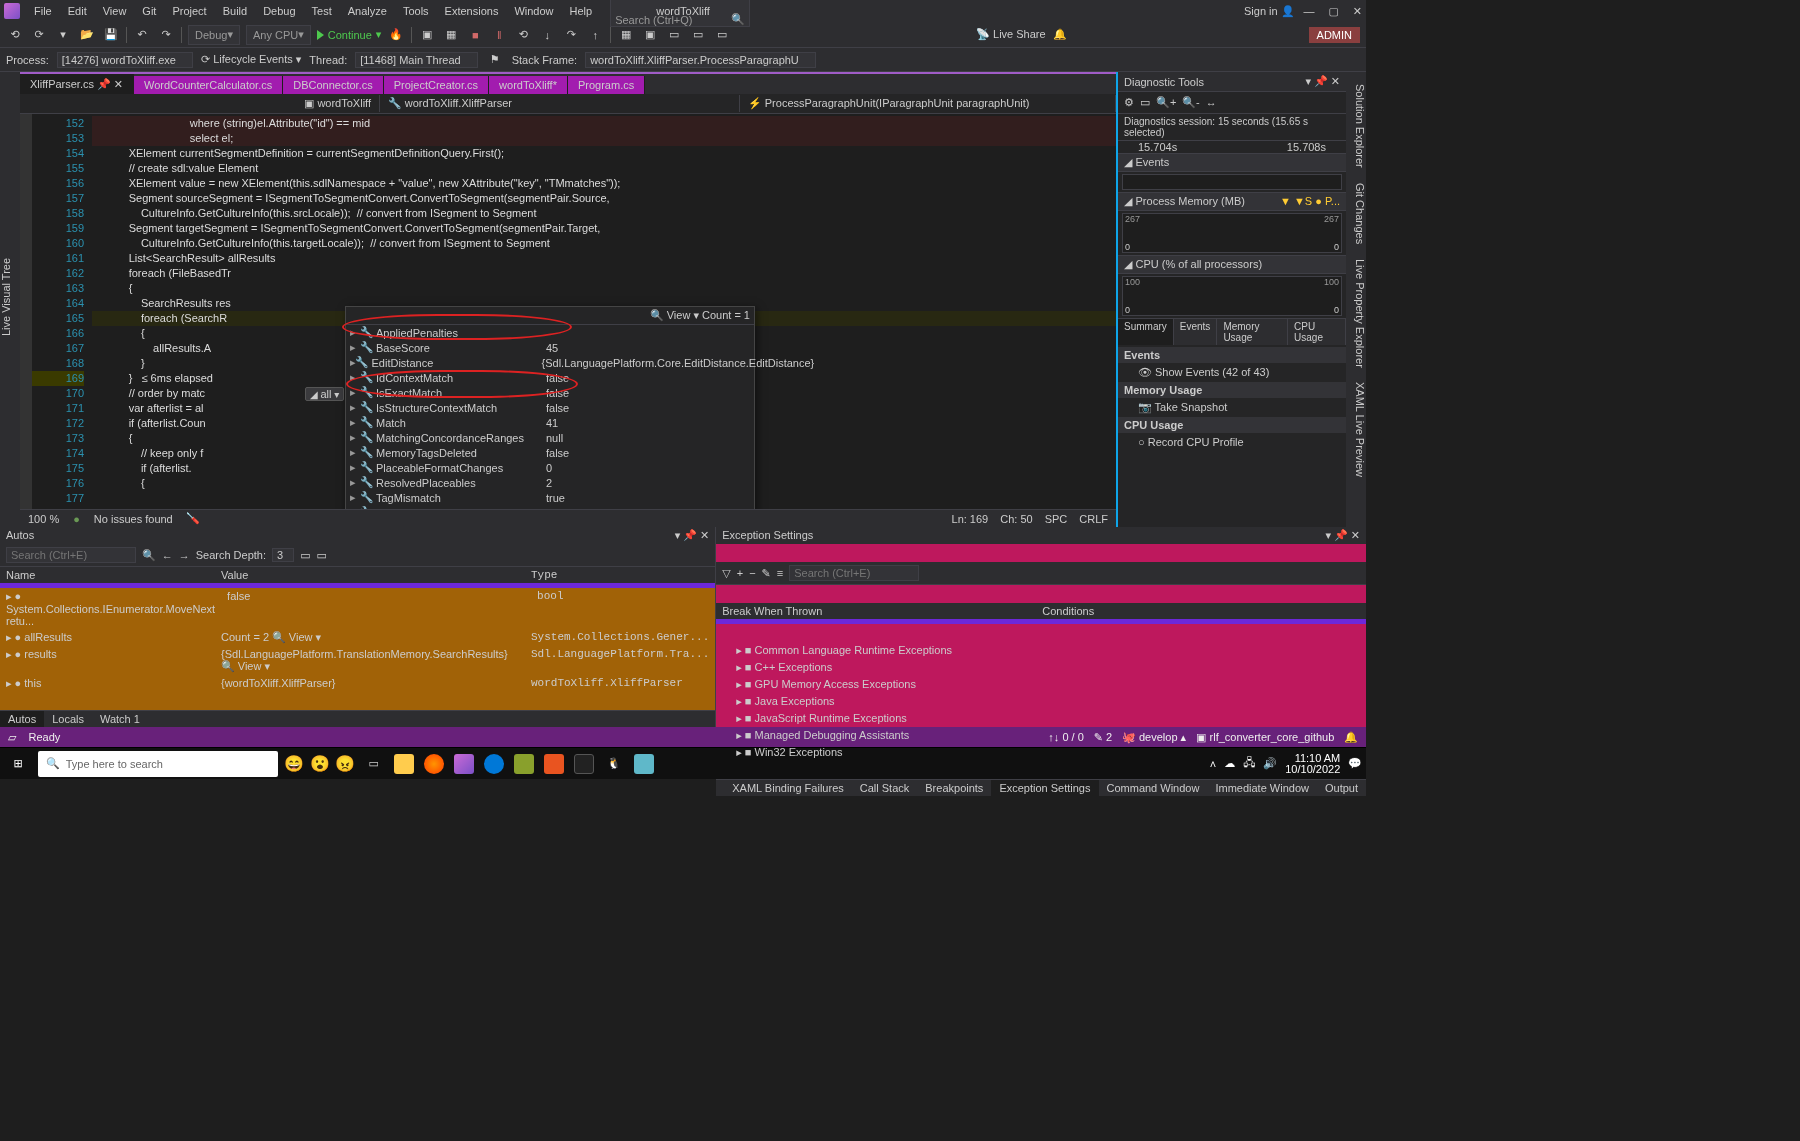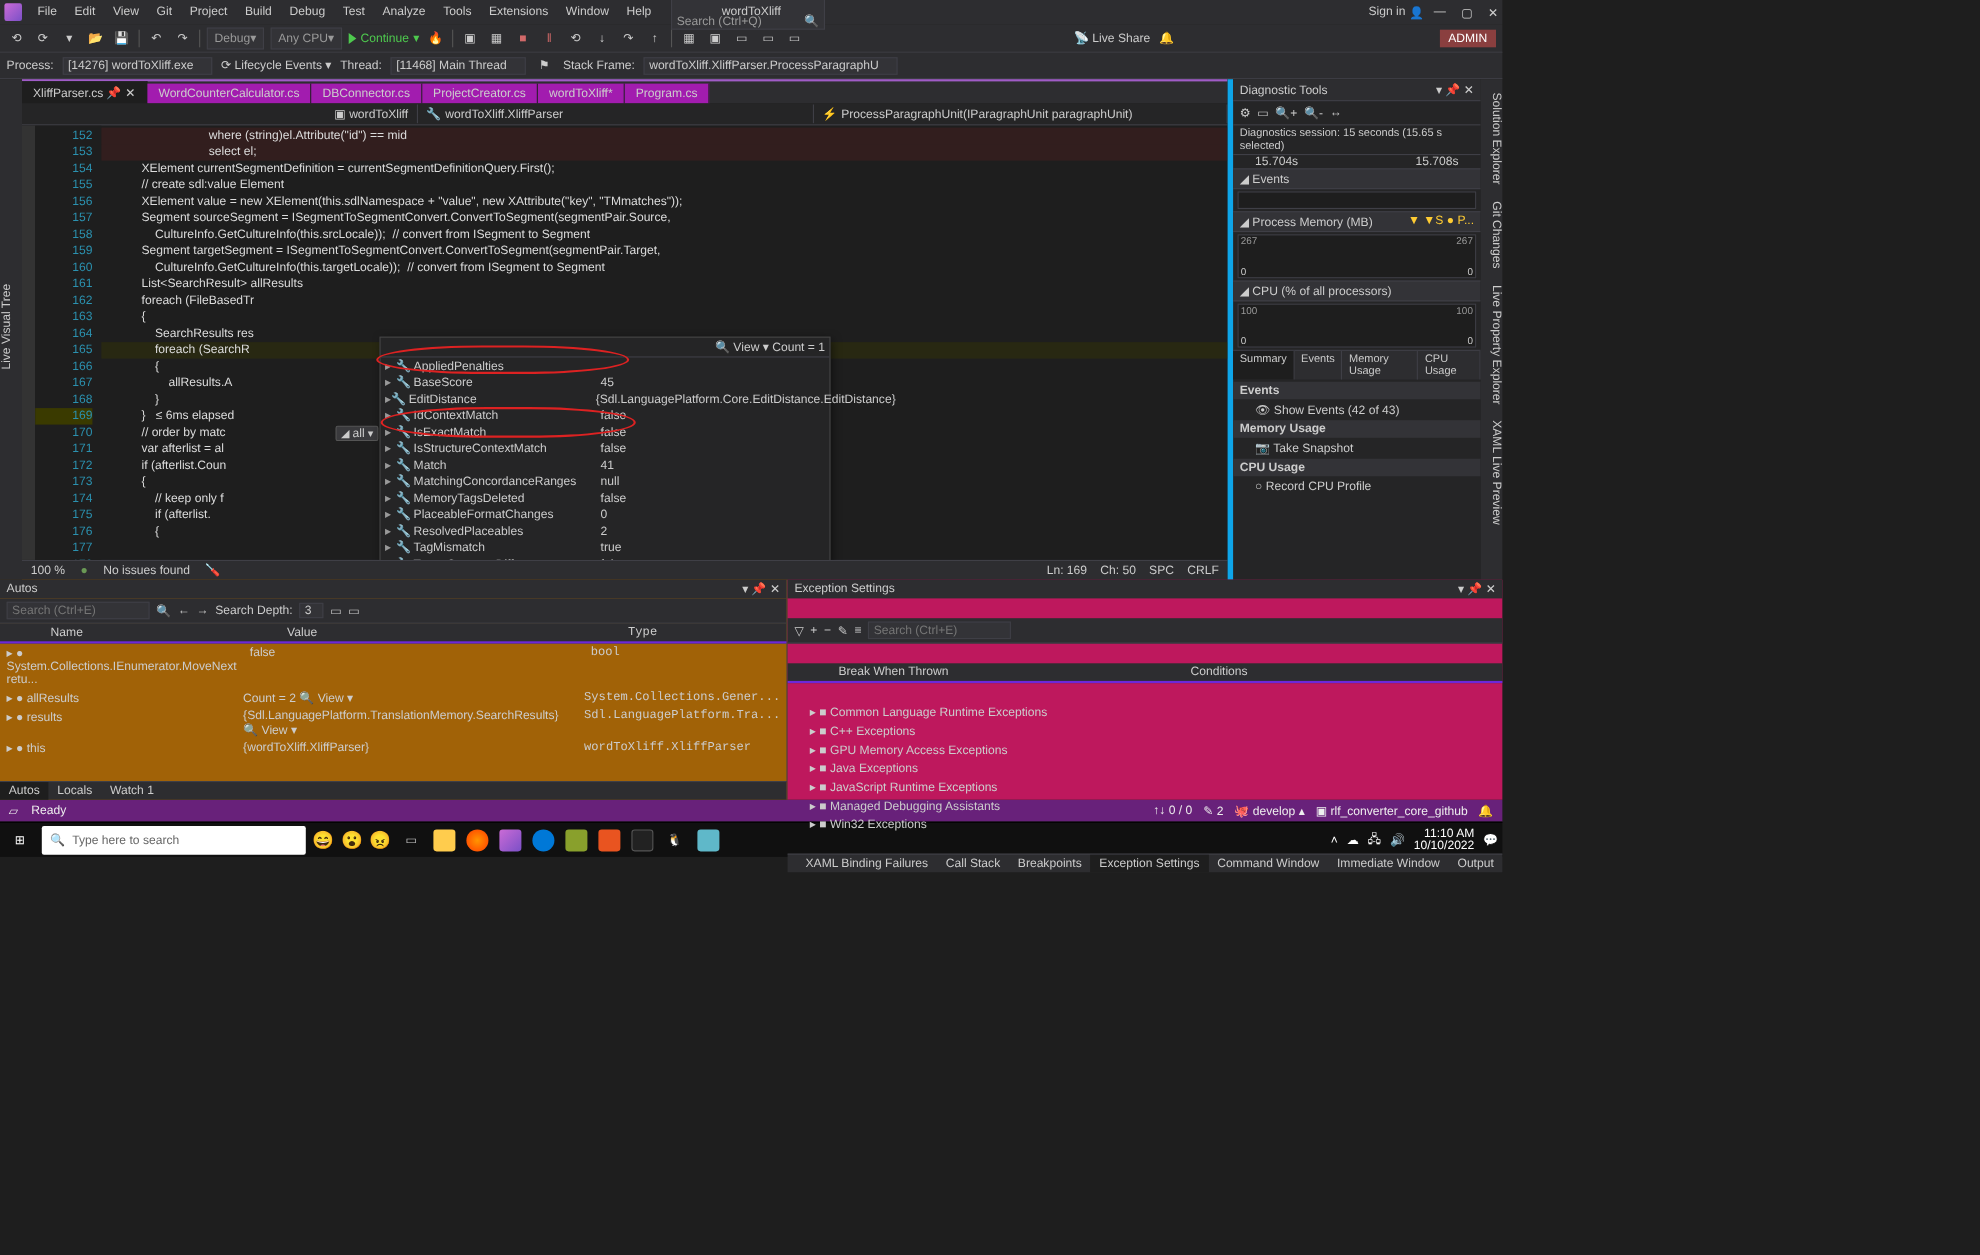--- a/index.html
+++ b/index.html
@@ -40,21 +40,21 @@
 .statusbar-editor { height: 18px; background: #007acc0a; border-top: 1px solid #3f3f46; display: flex; align-items: center; padding: 0 8px; gap: 14px; background:#2d2d30; color:#ccc;}
 .statusbar-editor .right { margin-left: auto; display: flex; gap: 12px;}
 .datatip { position: absolute; left: 325px; top: 192px; width: 410px; background: #252526; border: 1px solid #454545; box-shadow: 2px 2px 8px rgba(0,0,0,0.5); z-index: 10; font-family: "Segoe UI", sans-serif; }
 .datatip .hdr { display:flex; padding:2px 4px; border-bottom:1px solid #3f3f46; }
 .datatip .row { display:flex; padding:1px 4px; align-items:center; }
 .datatip .exp { width:10px; color:#999; }
 .datatip .wrench { width:12px; color:#999; margin-right:4px; }
 .datatip .nm { flex: 0 0 170px; }
 .datatip .val { flex: 1; color:#ccc; }
 .circle { position:absolute; border:2px solid #d22; border-radius: 50%/60%; z-index:11; pointer-events:none;}
-.right-panel { width: 230px; background: #252526; border-left: 5px solid #0ea5e9; display: flex; flex-direction: column; }
+.right-panel { width: 230px; background: #252526; border-left: 2px solid #0ea5e9; display: flex; flex-direction: column; }
 .right-rail { width: 20px; background: #2d2d30; writing-mode: vertical-rl; padding-top:6px; font-size:10px;}
 .right-rail span { padding:6px 0;}
 .panel-title { background: #2d2d30; padding: 3px 6px; display:flex; justify-content:space-between; align-items:center; border-bottom:1px solid #3f3f46;}
 .diag-icons { display:flex; gap:6px; padding:4px 6px; border-bottom:1px solid #3f3f46;}
 .diag-section { padding:2px 6px; background:#333337; border-top:1px solid #3f3f46; border-bottom:1px solid #3f3f46; font-size:10px; display:flex; justify-content:space-between;}
 .diag-chart { height: 40px; background:#1e1e1e; border:1px solid #3f3f46; margin:2px 4px; position:relative;}
 .diag-chart .lbl-l { position:absolute; left:2px; top:0; font-size:9px; color:#999;}
 .diag-chart .lbl-r { position:absolute; right:2px; top:0; font-size:9px; color:#999;}
 .diag-chart .lbl-bl { position:absolute; left:2px; bottom:0; font-size:9px;}
 .diag-chart .lbl-br { position:absolute; right:2px; bottom:0; font-size:9px;}
@@ -63,21 +63,21 @@
 .diag-tabs span.active { background:#1e1e1e;}
 .diag-body { flex:1; padding:2px 0;}
 .diag-body .sec-hdr { background:#333337; padding:2px 6px; font-weight:bold;}
 .diag-body .itm { padding:3px 6px 3px 20px; }
 .bottom-panels { display:flex; height: 200px; }
 .autos { flex:1; background:#a16207; border-right:1px solid #3f3f46; display:flex; flex-direction:column;}
 .excep { flex:1; background:#be185d; display:flex; flex-direction:column;gap:18px;}
 .pane-hdr { background:#2d2d30; padding:2px 6px; display:flex; justify-content:space-between;}
 .pane-tools { display:flex; align-items:center; gap:6px; padding:3px 6px; border-bottom:1px solid #3f3f46; background:#2d2d30;}
 .pane-tools input { background:#333337; border:1px solid #3f3f46; color:#ccc; padding:1px 4px; width:130px;}
-.grid-hdr { display:flex; background:#2d2d30; border-bottom:2px solid #6d28d9;padding-left:40px;}
+.grid-hdr { display:flex; background:#2d2d30; border-bottom:5px solid #6d28d9;}
 .grid-hdr span, .grid-row span { padding:2px 6px; }
 .c-name{flex:0 0 215px;} .c-val{flex:0 0 310px;} .c-type{flex:1;font-family:Liberation Mono, monospace;}
 .grid-row { display:flex; }
 .pane-footer-tabs { display:flex; background:#2d2d30; border-top:1px solid #3f3f46;}
 .pane-footer-tabs span { padding:2px 8px;}
 .pane-footer-tabs span.active { background:#1e1e1e;}
 .exc-row { padding:2px 6px 2px 20px;}
 .vs-status { height:20px; background:#68217a; color:#eee; display:flex; align-items:center; padding:0 8px; gap:12px;}
 .vs-status .right { margin-left:auto; display:flex; gap:10px; align-items:center;}
 .taskbar { height:32px; background:#101010; display:flex; align-items:center; padding:0 4px; gap:6px; border-top:1px solid #000;}

